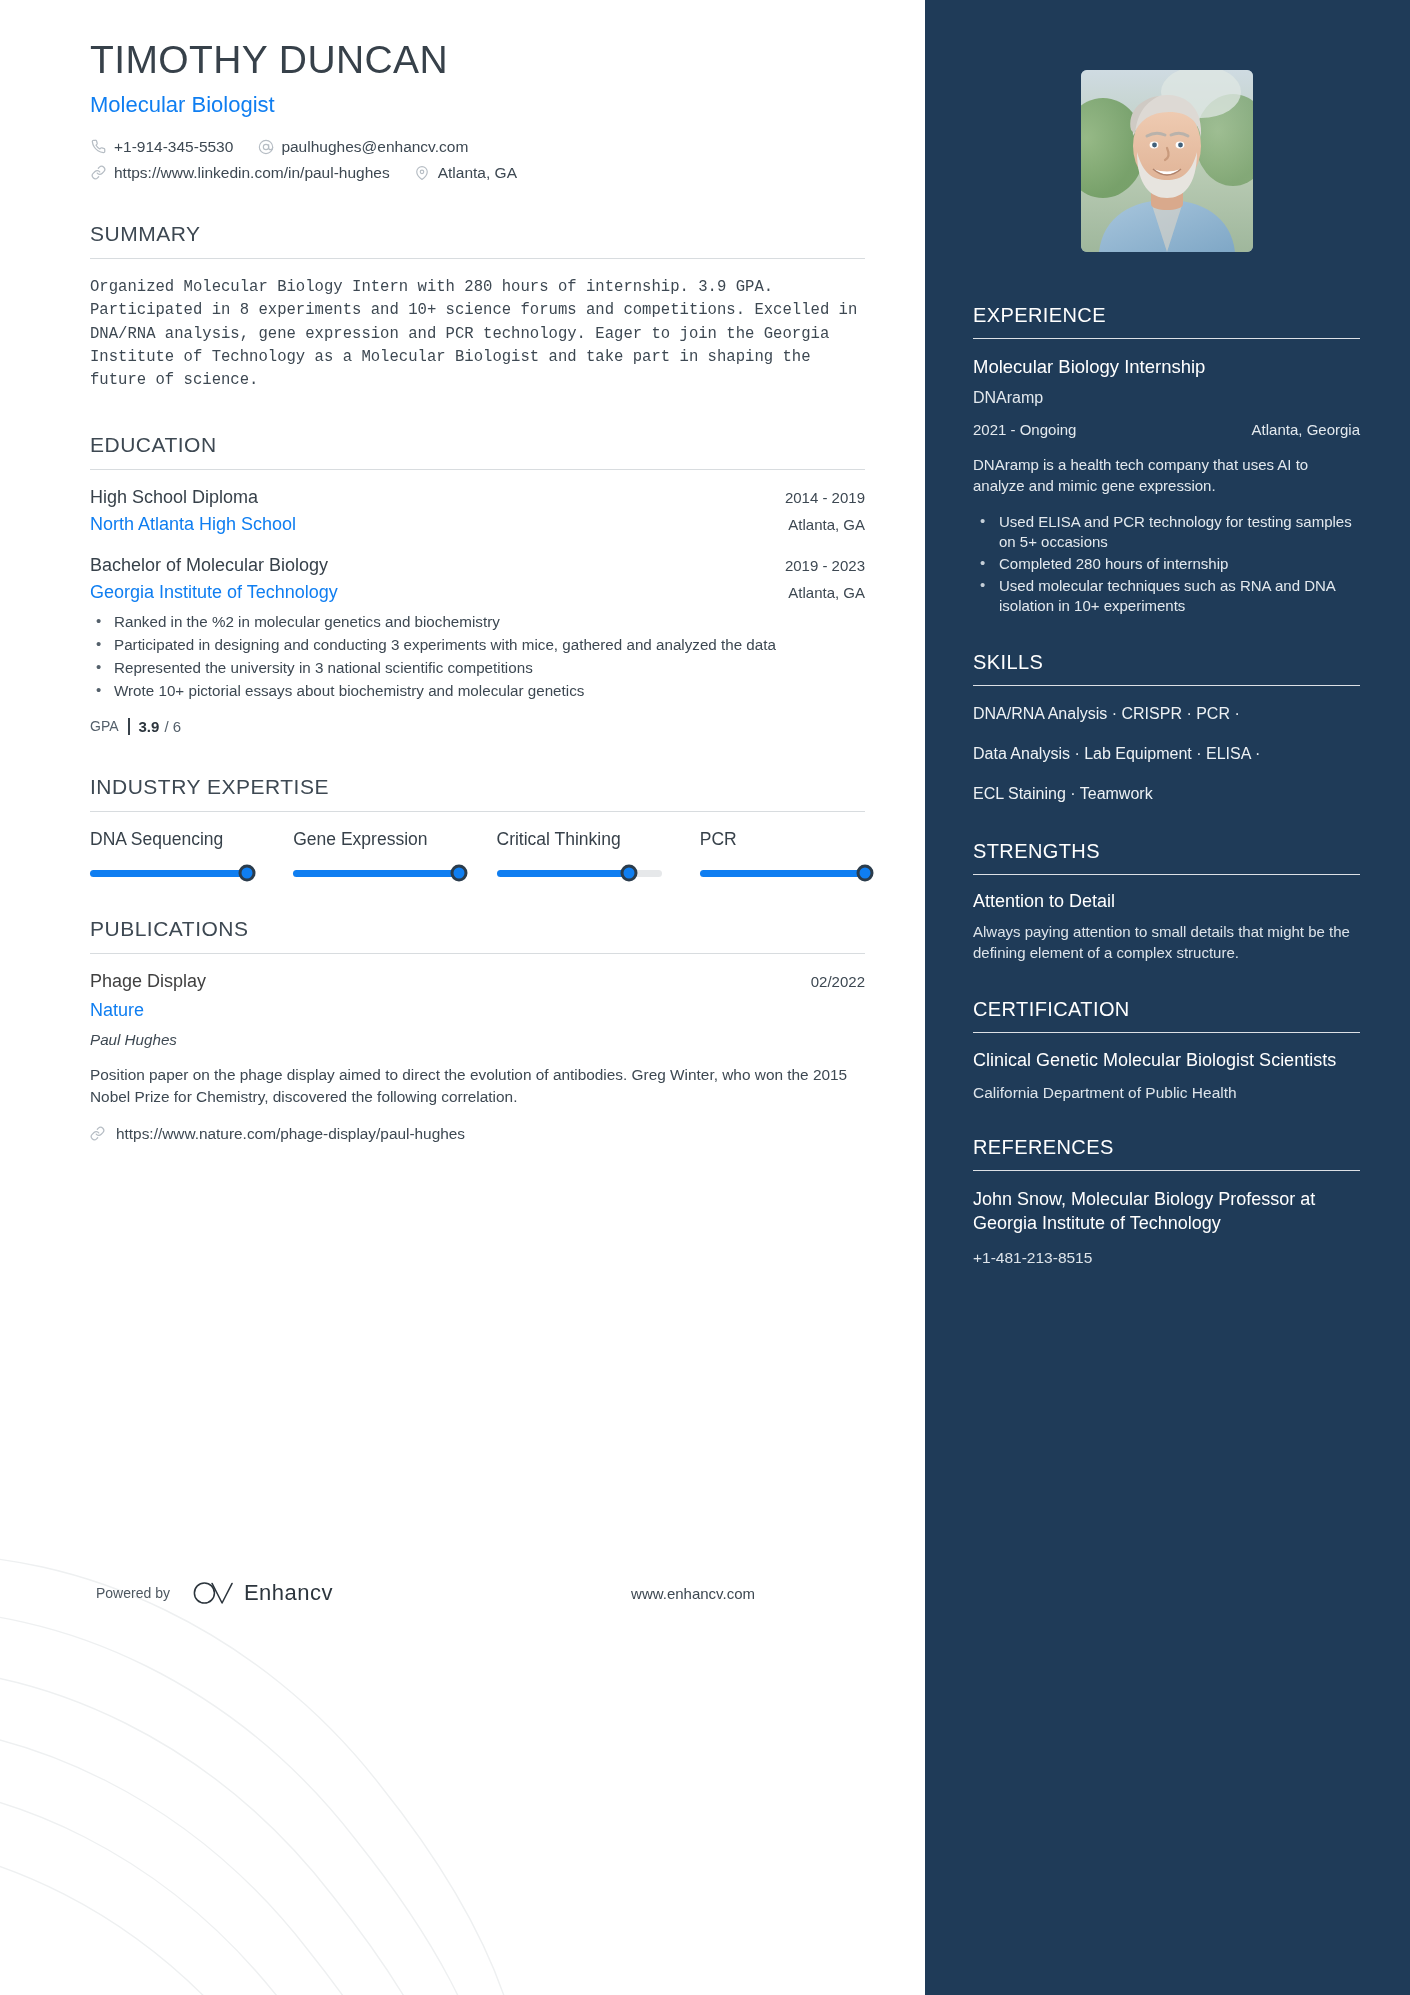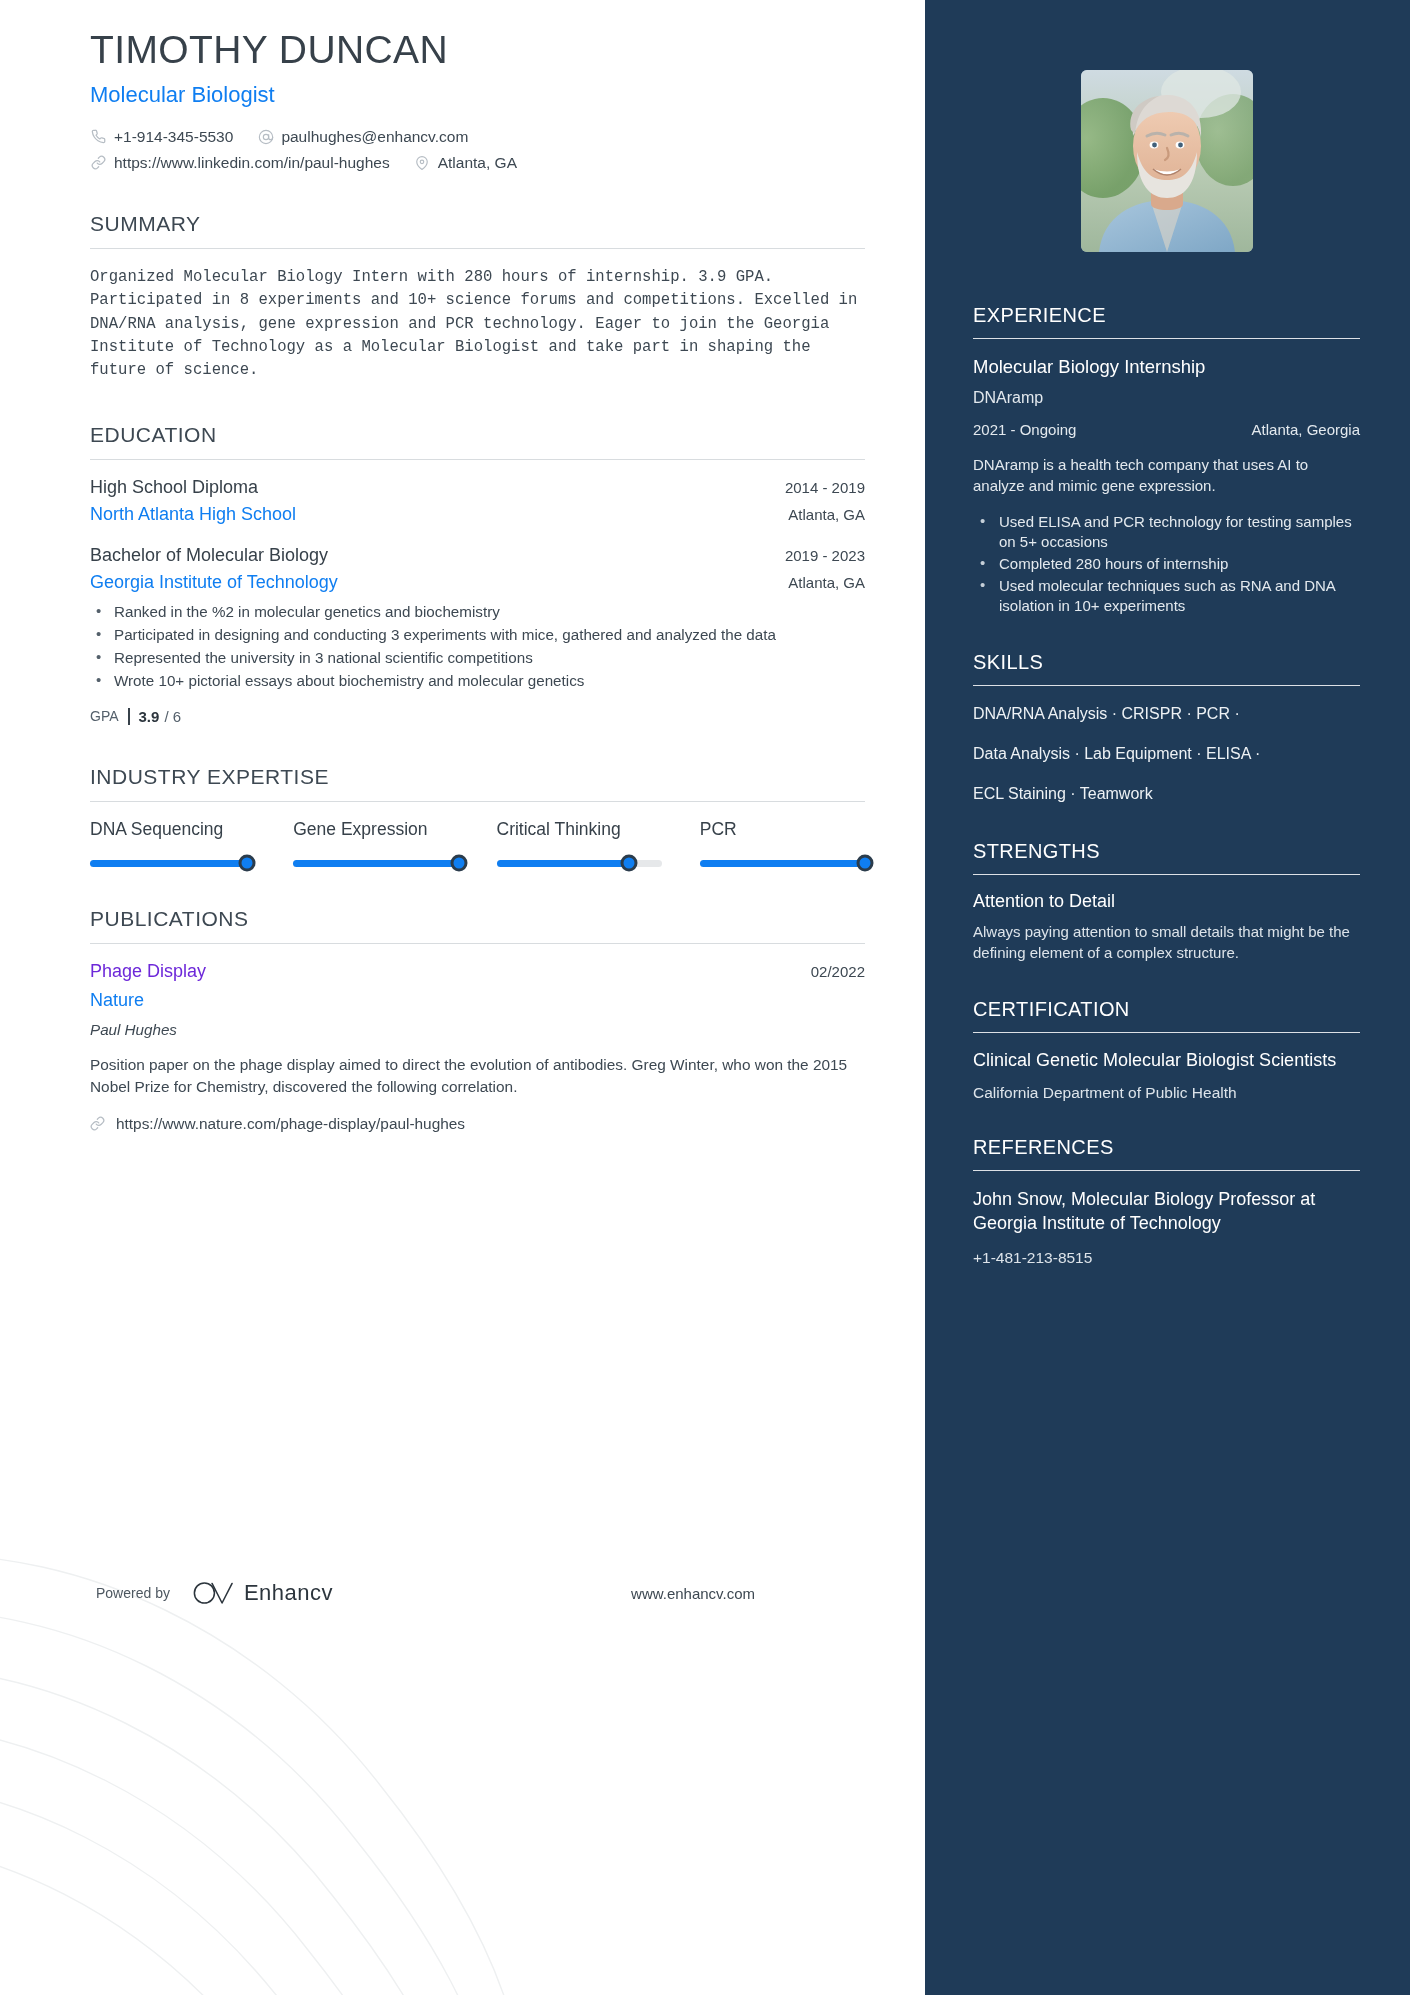--- a/index.html
+++ b/index.html
@@ -13,21 +13,21 @@
 
   
   .swirl { position:absolute; pointer-events:none; z-index:0; }
   .swirl-top { top:-40px; right:0; width:480px; height:560px; }
   .swirl-bottom { bottom:-20px; left:-40px; width:620px; height:560px; }
 
   
   .main {
     position:relative; z-index:2;
     width:925px; height:1678px;
-    padding:28px 60px 0 90px;
+    padding:38px 60px 0 90px;
     background:transparent;
   }
   .name {
     font-size:39px; font-weight:400; color:#37414a;
     letter-spacing:.4px; line-height:1.15; margin-bottom:9px;
   }
   .job-title { font-size:22px; color:#0f7ef1; font-weight:400; margin-bottom:20px; }
 
   .contact-rows { margin-bottom:8px; }
   .contact-line { display:flex; align-items:center; gap:0; margin-bottom:8px; }
@@ -74,21 +74,21 @@
   .slider { position:relative; height:7px; width:100%; }
   .slider .track { position:absolute; left:0; top:0; height:7px; width:100%; background:#e6e8ea; border-radius:4px; }
   .slider .fill { position:absolute; left:0; top:0; height:7px; background:#0f7ef1; border-radius:4px; }
   .slider .knob {
     position:absolute; top:50%; width:17px; height:17px; border-radius:50%;
     background:#0f7ef1; border:3.5px solid #2b3c4c; transform:translate(-50%,-50%);
   }
 
   
   .pub-row { display:flex; justify-content:space-between; align-items:baseline; }
-  .pub-title { font-size:18px; color:#6d28d9; }
+  .pub-title { font-size:18px; color:#404040; }
   .pub-date { font-size:15px; color:#3d4852; }
   .pub-journal { font-size:18px; color:#0f7ef1; margin-top:8px; }
   .pub-author { font-size:15.2px; color:#3d4852; font-style:italic; margin-top:10px; }
   .pub-desc { font-size:15.4px; line-height:1.45; color:#3d4852; margin-top:16px; }
   .pub-link { display:flex; align-items:center; margin-top:17px; font-size:15.4px; color:#3d4852; }
   .pub-link .ci { width:17px; height:17px; margin-right:9px; color:#b6bdc4; display:inline-flex; }
 
   
   .footer {
     position:absolute; left:96px; right:60px; bottom:72px;

